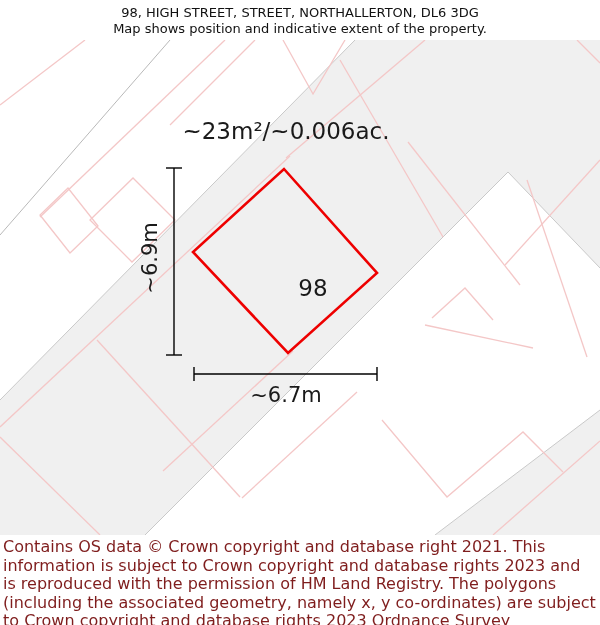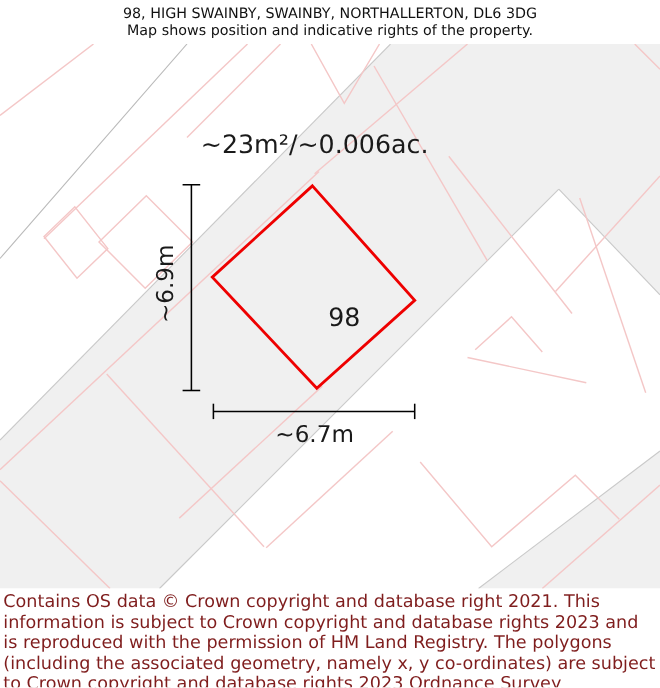--- a/index.html
+++ b/index.html
@@ -17,22 +17,22 @@
     font-size:16px;line-height:18.5px;color:#7f1d1d;text-align:left;
   }
   svg text{font-family:"DejaVu Sans","Liberation Sans",sans-serif;fill:#1a1a1a;}
 </style>
 </head>
 <body>
 
 <div class="page">
 
   <div class="hdr">
-    <div class="t1">98, HIGH SWAINBY, SWAINBY, NORTHALLERTON, DL6 3DG</div>
-    <div class="t2">Map shows position and indicative rights of the property.</div>
+    <div class="t1">98, HIGH STREET, STREET, NORTHALLERTON, DL6 3DG</div>
+    <div class="t2">Map shows position and indicative extent of the property.</div>
   </div>
 
   <div class="map-wrap">
     <svg width="600" height="495" viewBox="0 0 600 495">
 
       <g>
         <polygon points="0,360 355,0 600,0 600,228 508,132 145,495 0,495" fill="#f0f0f0" stroke="none"></polygon>
         <polygon points="435,495 600,370 600,495" fill="#f0f0f0" stroke="none"></polygon>
       </g>
 

